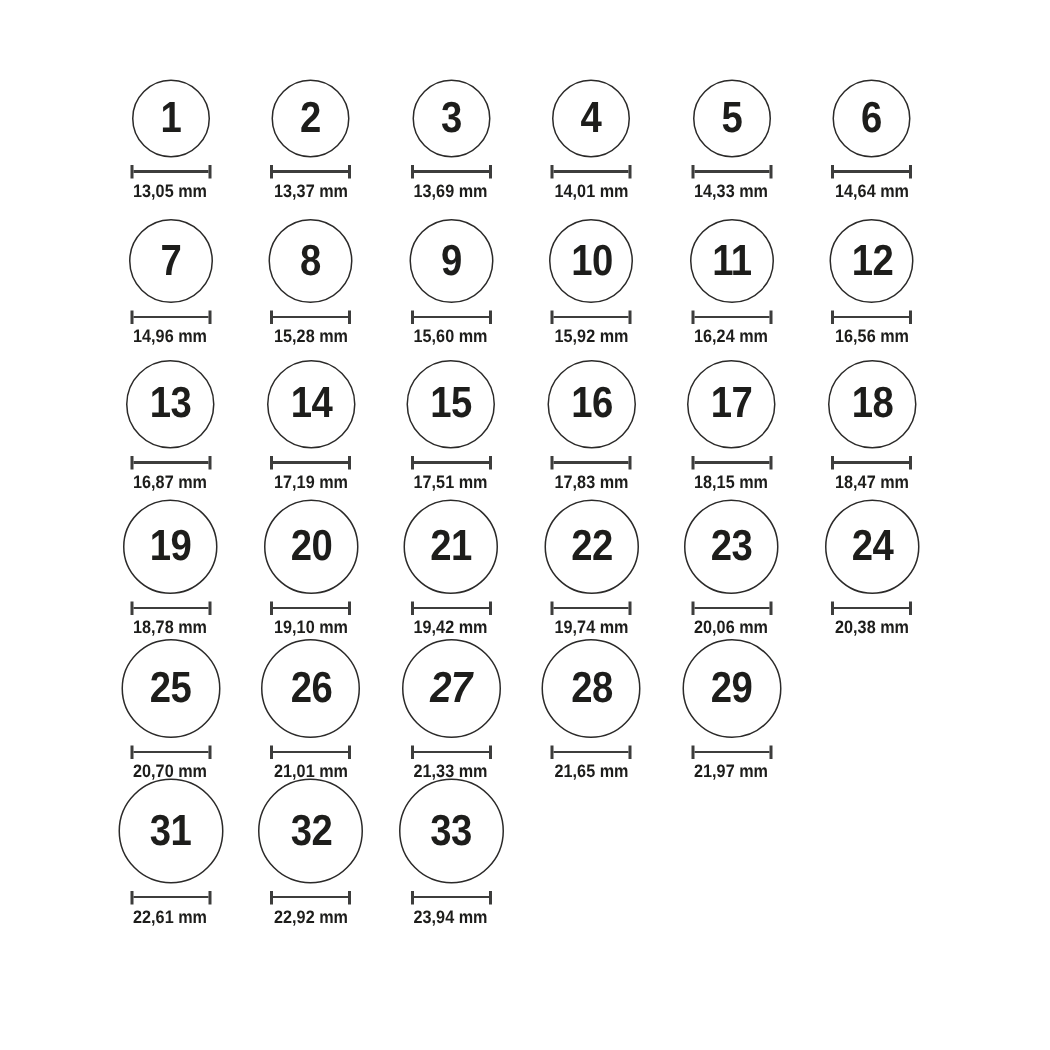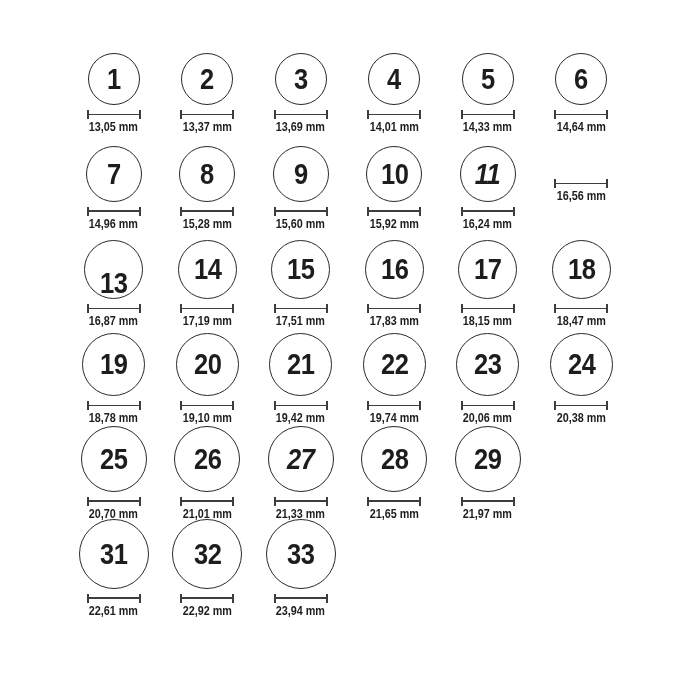--- a/index.html
+++ b/index.html
@@ -138,34 +138,37 @@
         <span class="mm">15,60 mm</span>
       </div>
       <div class="cell">
         <div class="circle" style="width: 56px; height: 56px;">
           <span class="num">10</span>
         </div>
         <div class="ruler"></div>
         <span class="mm">15,92 mm</span>
       </div>
       <div class="cell">
-        <div class="circle" style="width: 56px; height: 56px; font-style: italic;">
+        <div class="circle" style="width: 56px; height: 56px;">
           <span class="num">11</span>
         </div>
         <div class="ruler"></div>
         <span class="mm">16,24 mm</span>
       </div>
       <div class="cell">
+        <div class="circle" style="width: 56px; height: 56px;">
+          <span class="num">12</span>
+        </div>
         <div class="ruler"></div>
         <span class="mm">16,56 mm</span>
       </div>
     </div>
     <div class="row">
       <div class="cell">
-        <div class="circle" style="width: 59px; height: 59px; align-items: flex-end;">
+        <div class="circle" style="width: 59px; height: 59px;">
           <span class="num">13</span>
         </div>
         <div class="ruler"></div>
         <span class="mm">16,87 mm</span>
       </div>
       <div class="cell">
         <div class="circle" style="width: 59px; height: 59px;">
           <span class="num">14</span>
         </div>
         <div class="ruler"></div>

